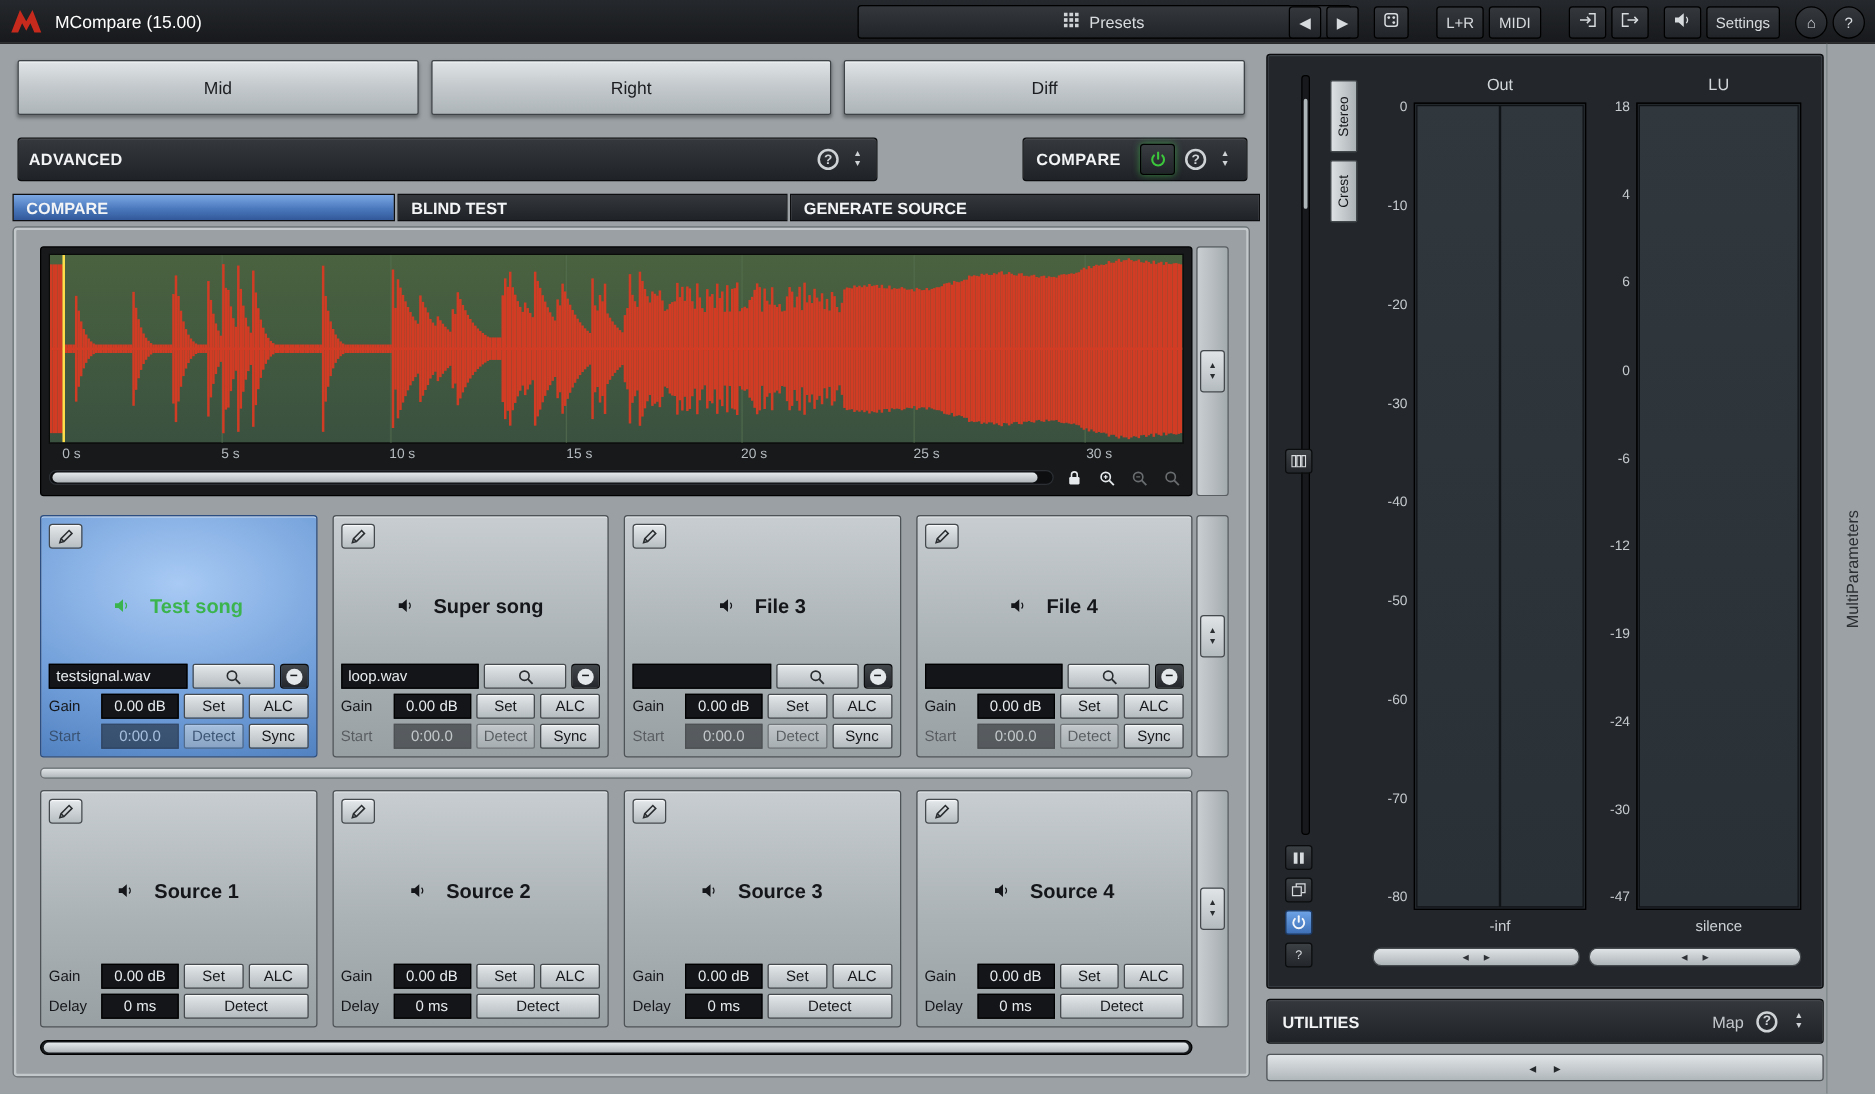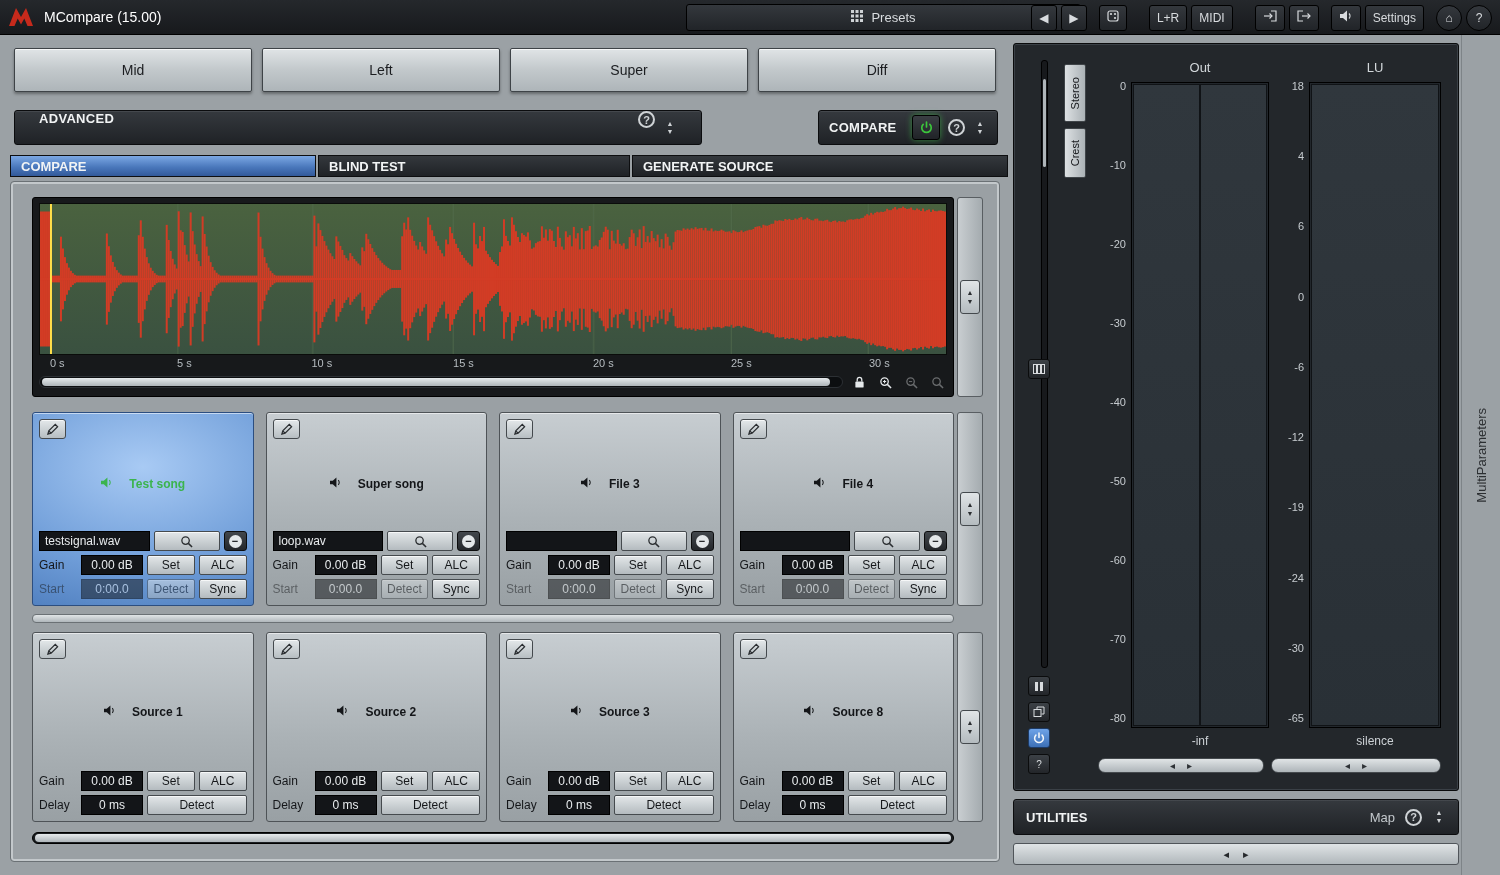--- a/index.html
+++ b/index.html
@@ -26,21 +26,21 @@
   .channel-row{position:absolute;left:14px;top:48px;width:982px;height:44px;display:flex;gap:10px}
   .channel-btn{flex:1;background:linear-gradient(#e0e4e6 0%,#c2c8cb 50%,#aeb5b9 100%);
     border:1px solid #3e4347;border-radius:2px;font-size:14px;color:#1b1d20;
     display:flex;align-items:center;justify-content:center;
     box-shadow:inset 0 1px 0 rgba(255,255,255,.7),0 2px 3px rgba(0,0,0,.35);cursor:pointer}
 
   
   .darkbar{background:linear-gradient(#35393e,#1f2226);border:1px solid #0b0c0e;border-radius:3px;
     box-shadow:inset 0 1px 0 rgba(255,255,255,.08)}
   .advanced-bar{position:absolute;left:14px;top:110px;width:688px;height:35px;
-    display:flex;padding:0 24px;gap:8px}
+    display:flex;align-items:center;padding:0 8px;gap:8px}
   .filter-bar{position:absolute;left:818px;top:110px;width:180px;height:35px;
     display:flex;align-items:center;padding:0 10px;gap:8px}
   .bar-label{flex:1;color:#f1f3f4;font-size:13px;font-weight:bold;letter-spacing:.3px}
   .qmark{width:17px;height:17px;border:2px solid #cfd3d6;border-radius:50%;color:#cfd3d6;
     font-size:11px;font-weight:bold;display:flex;align-items:center;justify-content:center;cursor:pointer}
   .spinner{display:flex;flex-direction:column;align-items:center;justify-content:center;
     width:14px;font-size:7px;line-height:8px;color:#cfd3d6;cursor:pointer}
   .pw-btn{width:28px;height:25px;background:linear-gradient(#3a3e43,#202327);border:1px solid #000;
     border-radius:3px;display:flex;align-items:center;justify-content:center;cursor:pointer;
     filter:drop-shadow(0 0 3px rgba(70,220,80,.55))}
@@ -85,21 +85,21 @@
   .sources-row{position:absolute;left:21px;top:450px;width:922px;height:190px;display:flex;gap:12px}
   .file-panel{flex:1;position:relative;border:1px solid #4e5357;border-radius:3px;
     background:linear-gradient(#c7cdd1 0%,#abb2b6 55%,#99a0a4 100%);
     box-shadow:inset 0 1px 0 rgba(255,255,255,.55)}
   .file-panel.active{background:radial-gradient(130% 95% at 50% 28%,#a8caf4 0%,#6f9dd8 55%,#4474b6 100%);
     border-color:#2c4e80}
   .pencil-btn{position:absolute;top:6px;left:6px;width:27px;height:20px;cursor:pointer;
     background:linear-gradient(#e4e8ea,#b7bec2);border:1px solid #44494d;border-radius:3px;
     display:flex;align-items:center;justify-content:center;box-shadow:inset 0 1px 0 rgba(255,255,255,.7)}
   .panel-name{position:absolute;top:64px;left:0;width:100%;display:flex;align-items:center;
-    justify-content:center;gap:16px;font-size:12px;font-weight:bold;color:#141619}
+    justify-content:center;gap:16px;font-size:16px;font-weight:bold;color:#141619}
   .file-panel.active .panel-name{color:#3bb44e}
   .src-name{top:72px}
   .panel-rows{position:absolute;left:6px;right:6px;bottom:6px;display:flex;flex-direction:column;gap:4px}
   .prow{display:flex;gap:4px;height:20px}
   .file-input{flex:1;background:#131518;border:1px solid #000;color:#e9ecee;font-size:12px;
     display:flex;align-items:center;padding:0 5px;cursor:text}
   .sm-btn{background:linear-gradient(#e3e7e9,#b4bbbf);border:1px solid #454a4e;border-radius:2px;
     font-size:12px;color:#16181b;display:flex;align-items:center;justify-content:center;
     box-shadow:inset 0 1px 0 rgba(255,255,255,.7);cursor:pointer}
   .search-btn{width:66px}
@@ -241,22 +241,21 @@
         <span>⌂</span>
       </button>
     <button class="tb-btn tb-round">
         <span>?</span>
       </button>
   </div>
 </div>
 
 <div class="channel-row">
   <button class="channel-btn">Mid</button>
-  <button class="channel-btn">Left</button>
-  <button class="channel-btn">Super</button>
+  <button class="channel-btn">Right</button>
   <button class="channel-btn">Diff</button>
 </div>
 
 <div class="advanced-bar darkbar">
   <span class="bar-label">ADVANCED</span>
   <span class="qmark">?</span>
   <span class="spinner">
     <span>▲</span>
     <span>▼</span>
   </span>
@@ -1073,21 +1072,21 @@
       <button class="pencil-btn">
           <svg viewBox="0 0 14 14" width="13" height="13">
             <path d="M2 12l1-3.5 7-7L12.5 4l-7 7zM3 8.5l2.5 2.5" fill="none" stroke="#2a2d30" stroke-width="1.3"></path>
           </svg>
         </button>
       <div class="panel-name src-name">
         <span><svg viewBox="0 0 14 12" width="13" height="11">
               <path d="M1 4h3l4-3.5v11L4 8H1z" fill="currentColor"></path>
               <path d="M10 3.5a3.5 3.5 0 0 1 0 5" stroke="currentColor" stroke-width="1.1" fill="none"></path>
             </svg></span>
-        <span>Source 8</span>
+        <span>Source 4</span>
       </div>
       <div class="panel-rows">
         <div class="prow">
           <span class="plbl">Gain</span>
           <div class="pval">0.00 dB</div>
           <button class="sm-btn grow">Set</button>
           <button class="sm-btn grow">ALC</button>
         </div>
         <div class="prow">
           <span class="plbl">Delay</span>
@@ -1177,21 +1176,21 @@
     <div class="scale" style="left:240px;width:50px">
       <span>18</span>
         <span>4</span>
       <span>6</span>
         <span>0</span>
       <span>-6</span>
         <span>-12</span>
       <span>-19</span>
         <span>-24</span>
       <span>-30</span>
-        <span>-65</span>
+        <span>-47</span>
     </div>
     <div class="meter-shell" style="left:295px;width:132px">
       <div class="meter-ch"></div>
     </div>
     <div class="meter-val" style="left:295px;width:132px">silence</div>
     <div class="m-slider" style="left:257px;width:170px">
       <span>◂</span>
       <span>▸</span>
     </div>
   </div>

